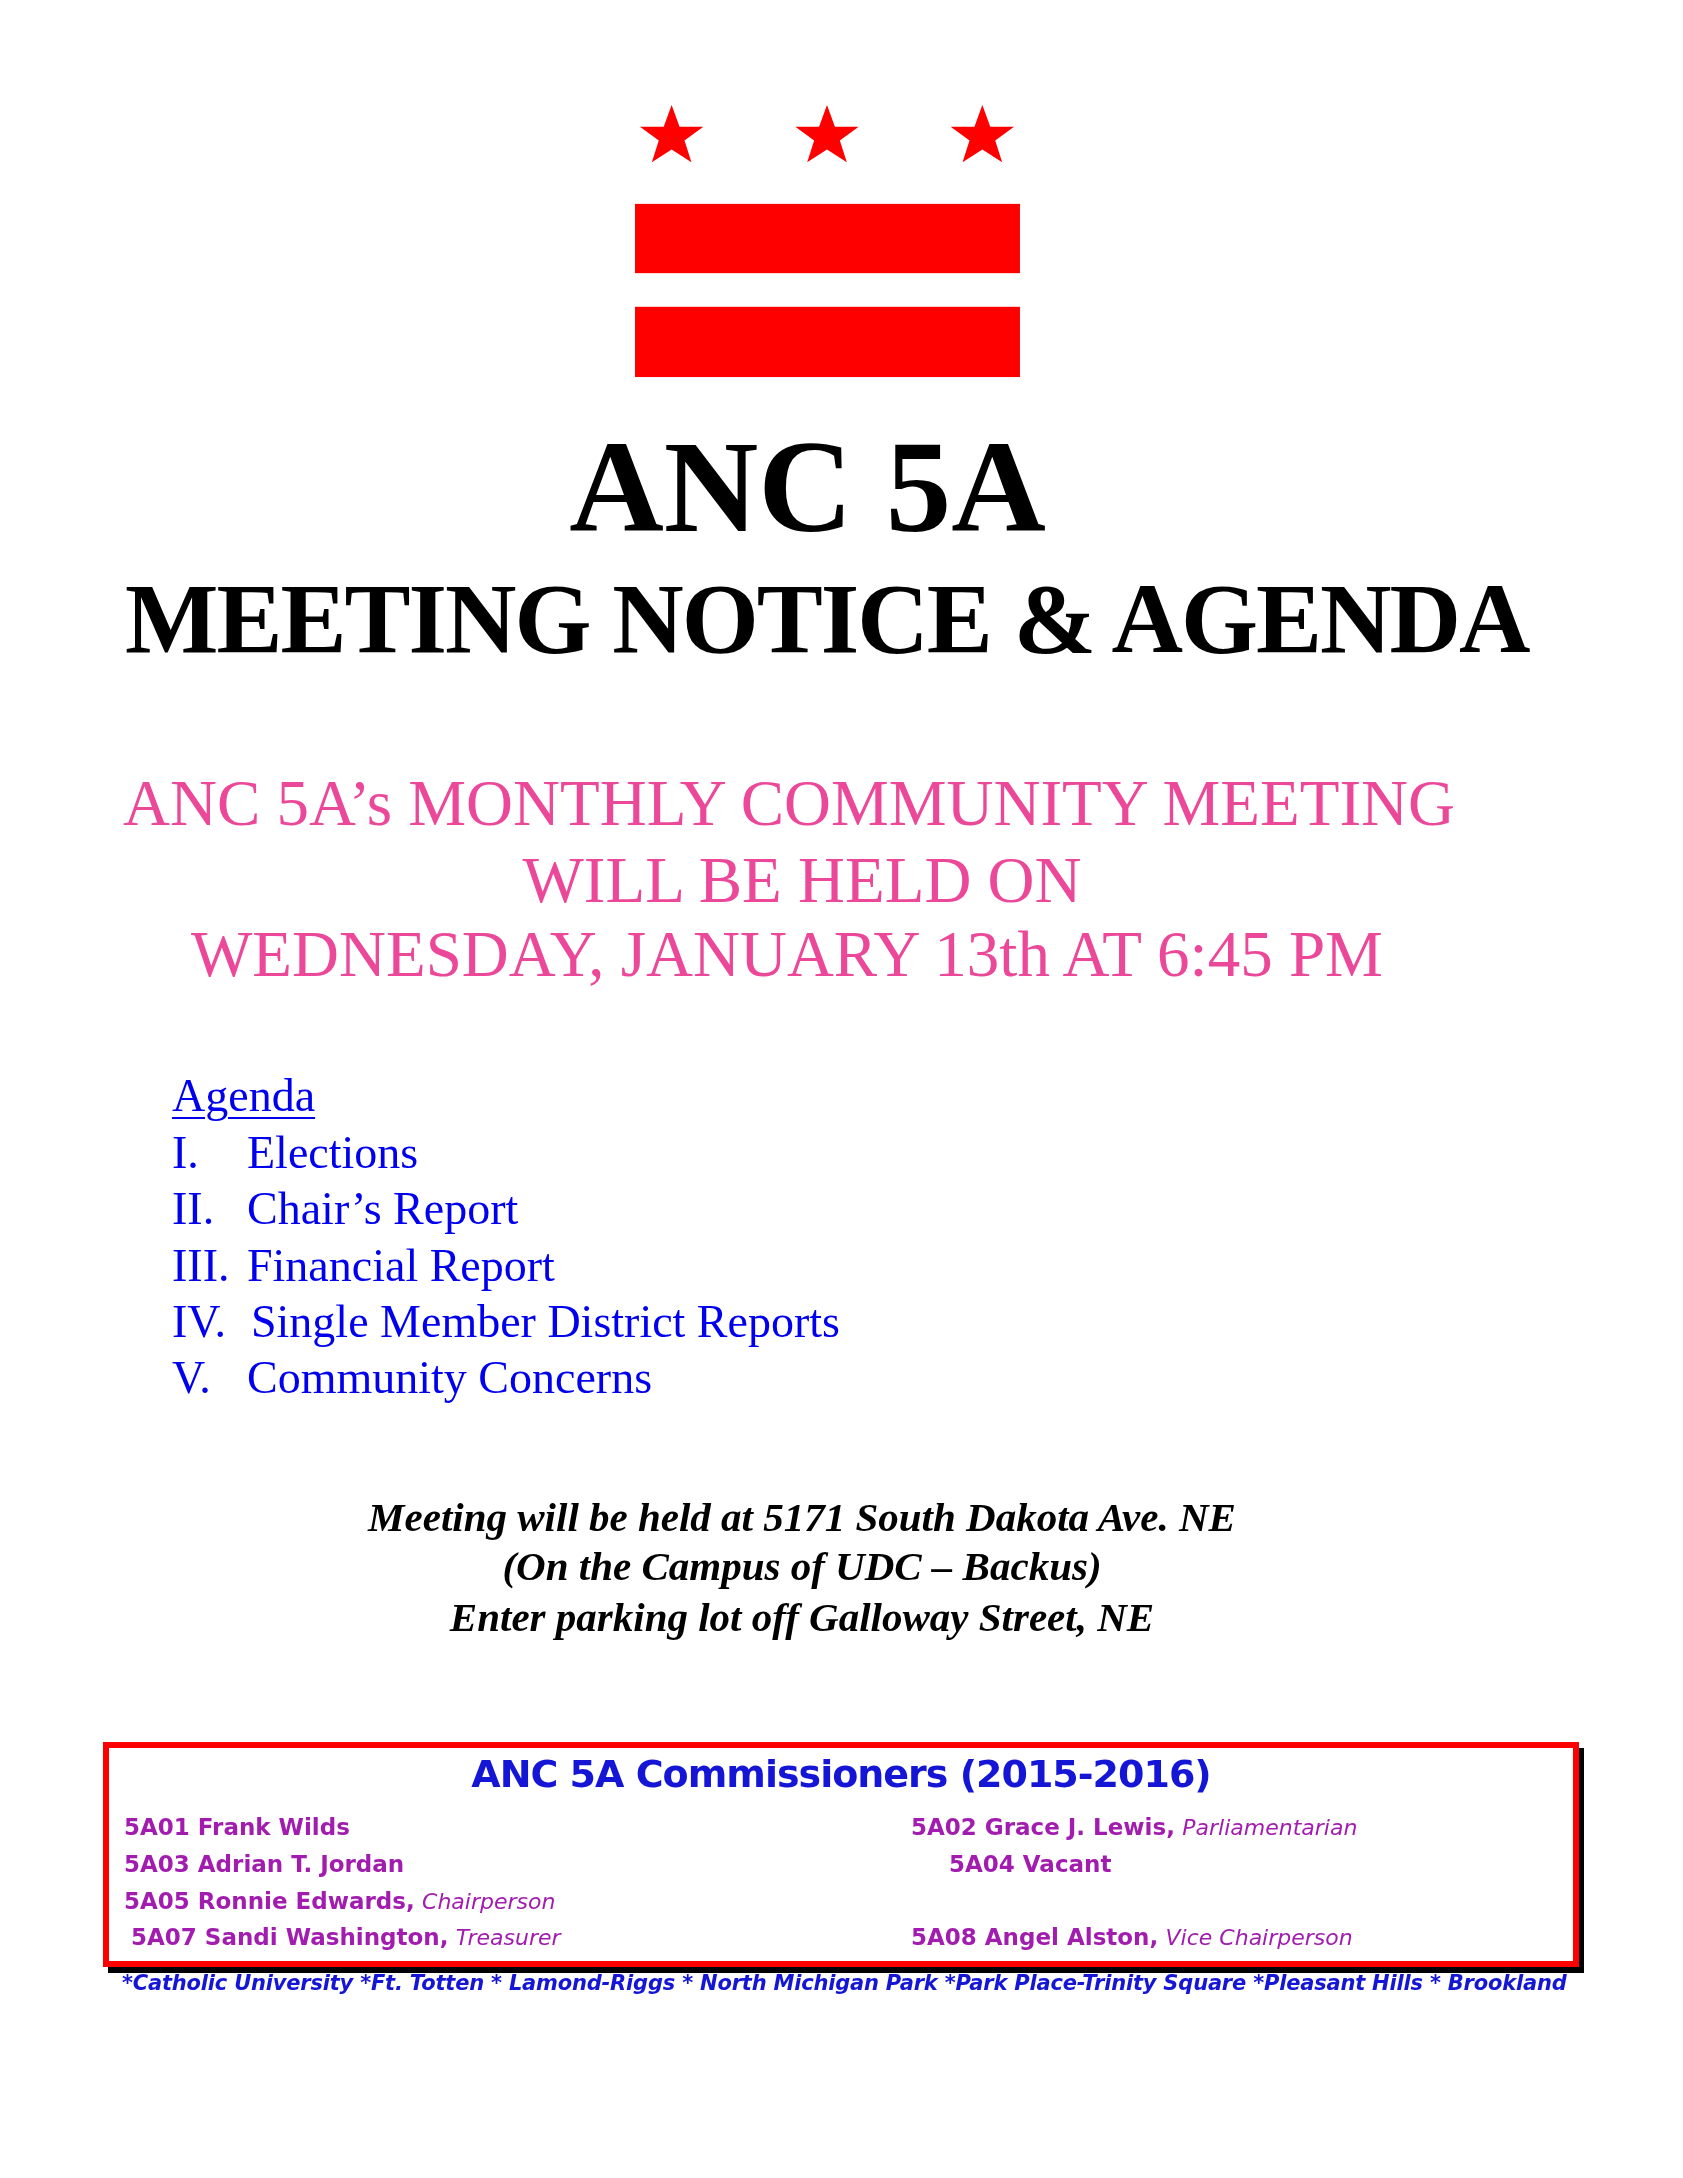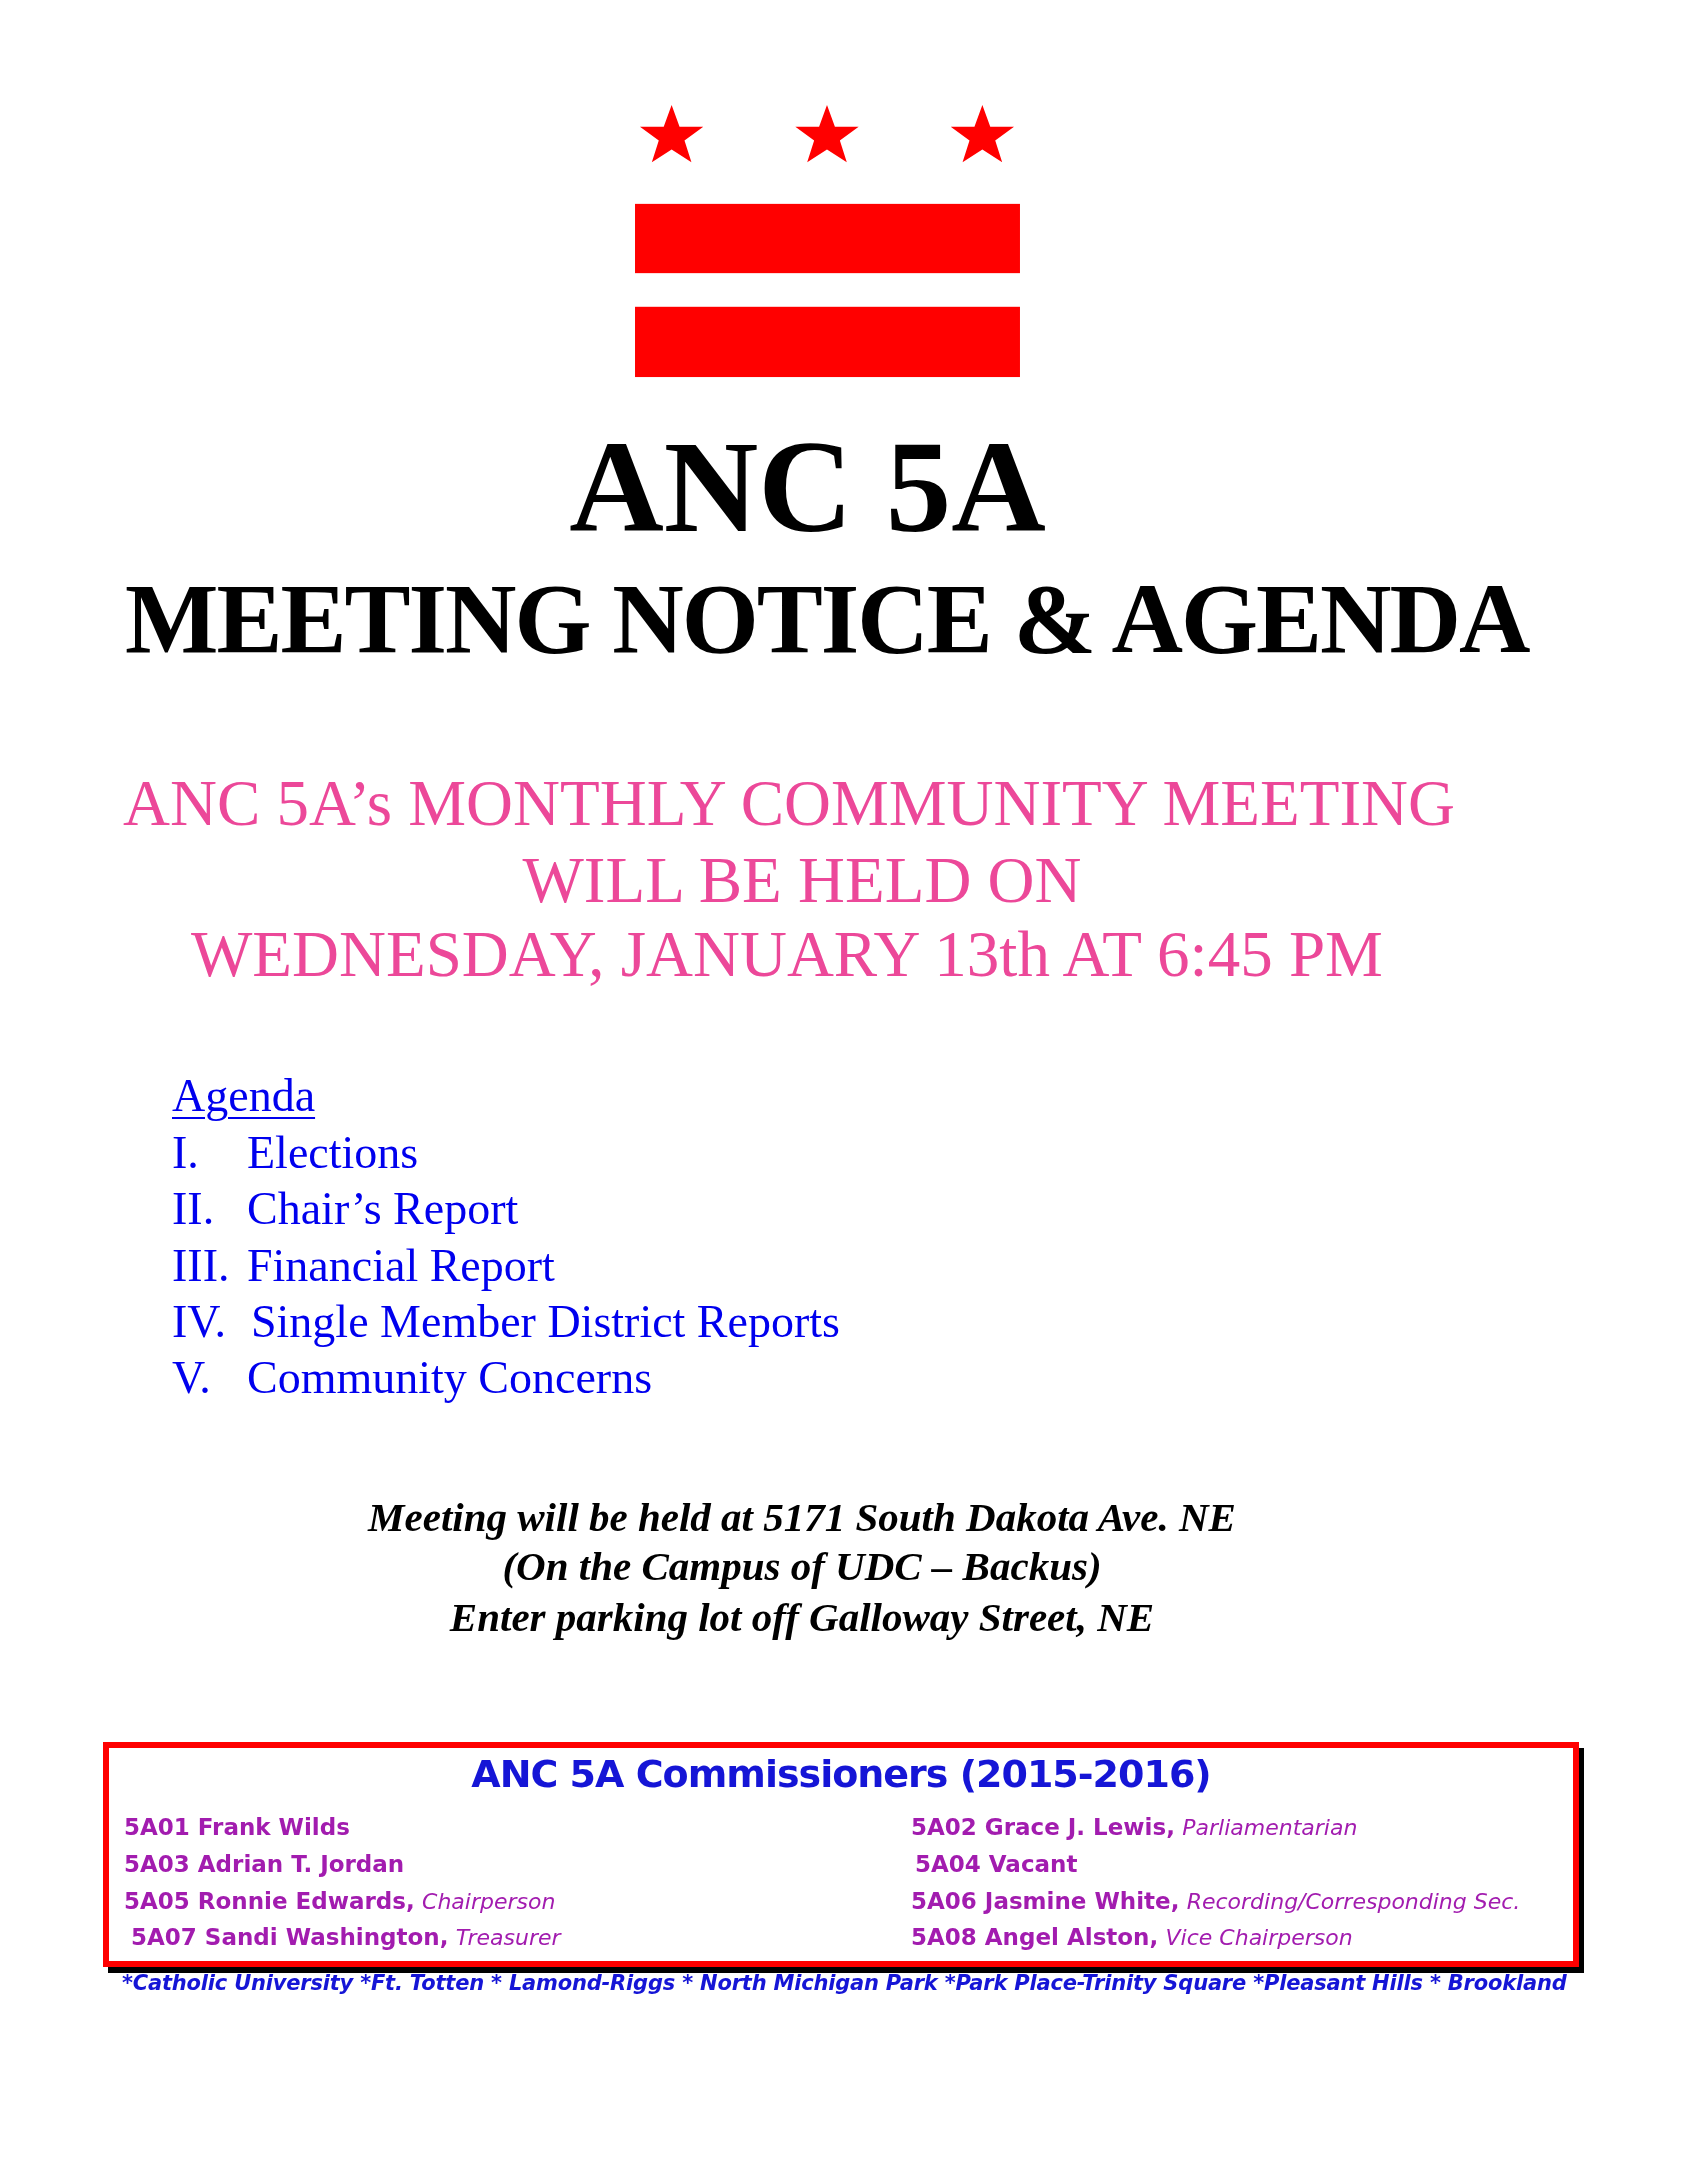--- a/index.html
+++ b/index.html
@@ -72,19 +72,18 @@
 
 <div id="box">
   <div class="abs sans box-title">ANC 5A Commissioners (2015-2016)</div>
 
   <div class="abs sans comm" style="left:15px; top:66px;"><b>5A01 Frank Wilds</b> <i></i></div>
   <div class="abs sans comm" style="left:15px; top:103px;"><b>5A03 Adrian T. Jordan</b> <i></i></div>
   <div class="abs sans comm" style="left:15px; top:140px;"><b>5A05 Ronnie Edwards,</b> <i>Chairperson</i></div>
   <div class="abs sans comm" style="left:22px; top:176px;"><b>5A07 Sandi Washington,</b> <i>Treasurer</i></div>
 
   <div class="abs sans comm" style="left:802px; top:66px;"><b>5A02 Grace J. Lewis,</b> <i>Parliamentarian</i></div>
-  <div class="abs sans comm" style="left:806px; top:103px;"><b>5A04 Vacant</b> <i></i></div>
-  <div class="abs sans comm" style="left:802px; top:140px;"><b>5A06 Jasmine White,</b> <i>Recording/Corresponding Sec.</i></div>
+  <div class="abs sans comm" style="left:840px; top:103px;"><b>5A04 Vacant</b> <i></i></div>
   <div class="abs sans comm" style="left:802px; top:176px;"><b>5A08 Angel Alston,</b> <i>Vice Chairperson</i></div>
 </div>
 
 <div class="abs sans footer">*Catholic University *Ft. Totten * Lamond-Riggs * North Michigan Park *Park Place-Trinity Square *Pleasant Hills * Brookland</div>
 
 
 </body></html>

